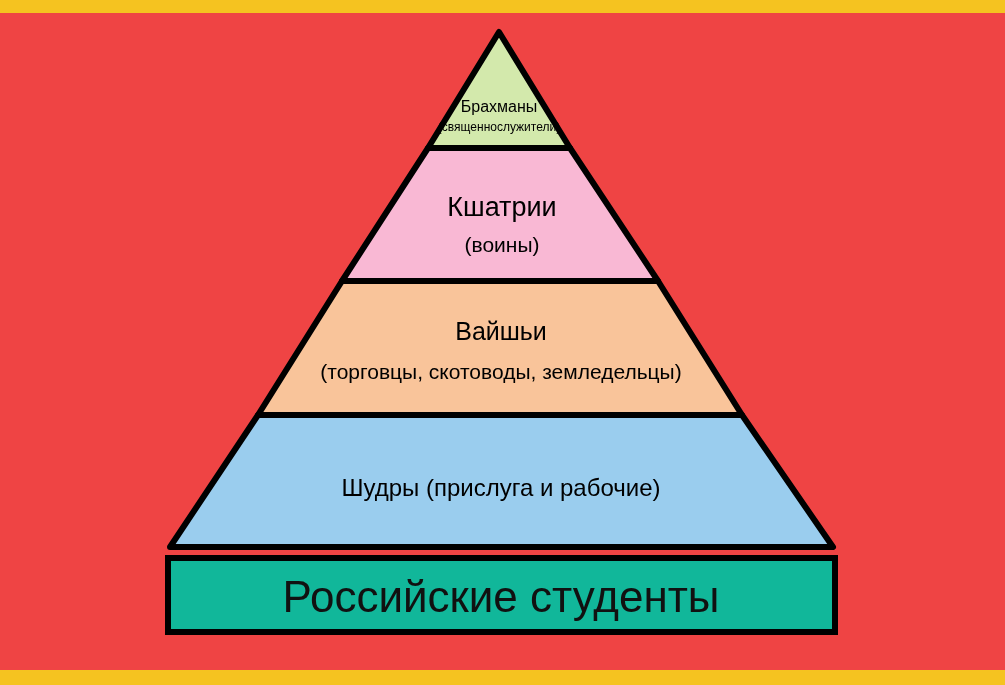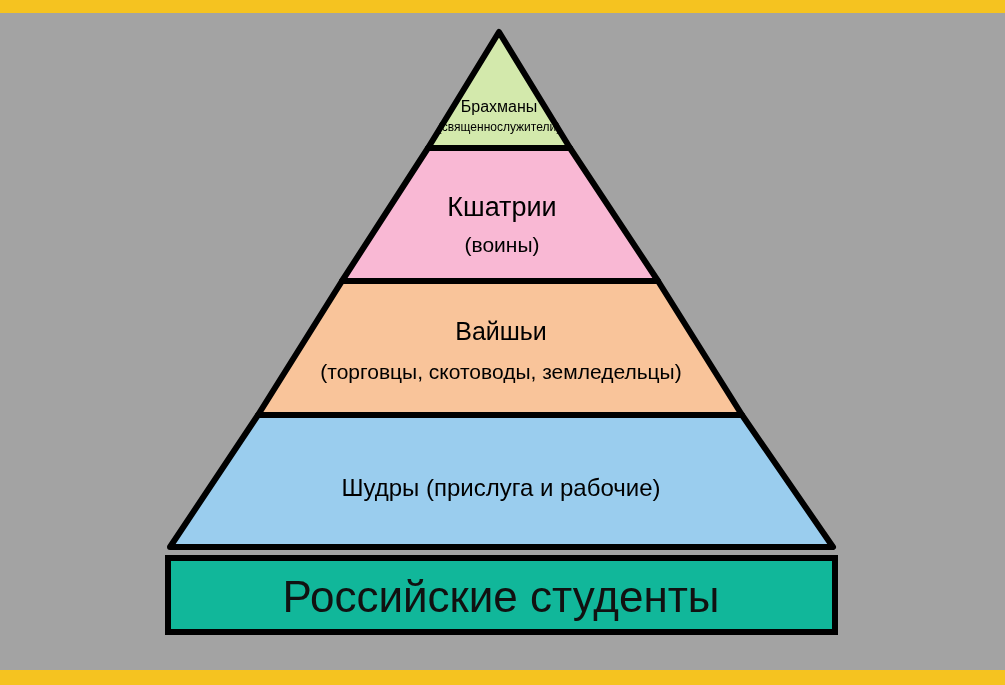--- a/index.html
+++ b/index.html
@@ -11,21 +11,21 @@
     width: 1005px;
     height: 685px;
     overflow: hidden;
     font-family: "Liberation Sans", sans-serif;
     position: relative;
   }
   #stage {
     position: relative;
     width: 1005px;
     height: 685px;
-    background: #a3a3a3;
+    background: #ef4444;
     text-align: center;
   }
   .band {
     position: absolute;
     left: 0;
     width: 1005px;
     background: #f5c320;
   }
   #band-top {
     top: 0;

